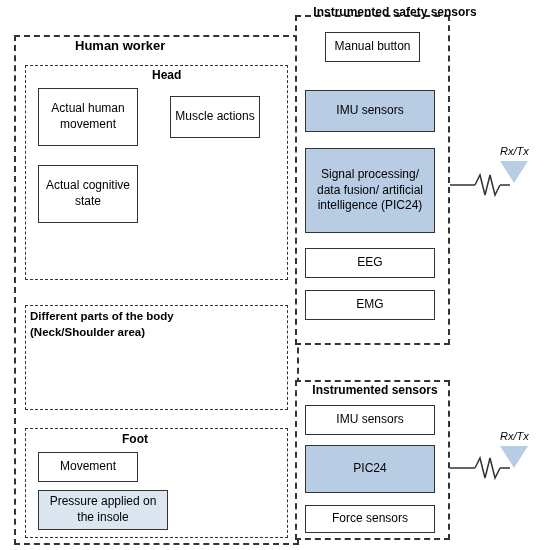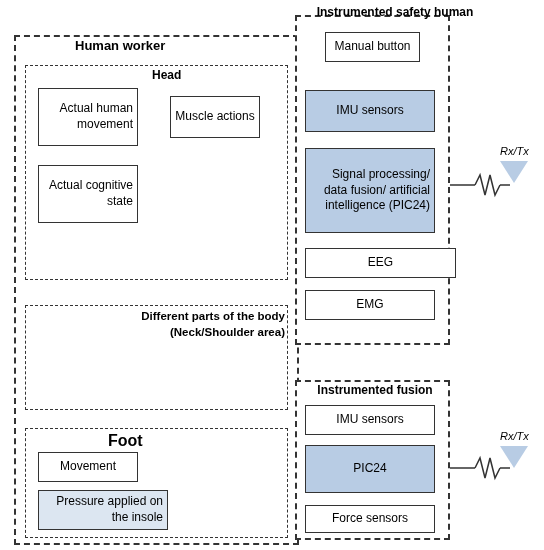--- a/index.html
+++ b/index.html
@@ -19,21 +19,21 @@
       height: 550px;
     }
 
     
     .box {
       position: absolute;
       border: 1.5px solid #333;
       display: flex;
       align-items: center;
       justify-content: center;
-      text-align: right;
+      text-align: center;
       background: #fff;
       padding: 4px;
       line-height: 1.3;
     }
 
     .box.dashed {
       border-style: dashed;
     }
 
     .box.blue-fill {
@@ -144,64 +144,64 @@
   <div class="box" style="left:170px; top:96px; width:90px; height:42px;">
     <span>Muscle actions</span>
   </div>
 
   <div class="box" style="left:38px; top:165px; width:100px; height:58px;">
     <span>Actual cognitive state</span>
   </div>
 
   <div class="box dashed" style="left:25px; top:305px; width:263px; height:105px; border-width:1.5px;">
   </div>
-  <div class="section-label" style="left:30px; top:308px; font-size:11.5px; font-weight:bold; width:255px; text-align:right; line-height:1.4;">
+  <div class="section-label" style="left:30px; top:308px; font-size:11.5px; font-weight:bold; width:255px; text-align:left; line-height:1.4;">
     <span>Different parts of the body<br>(Neck/Shoulder area)</span>
   </div>
 
 
   <div class="box dashed" style="left:25px; top:428px; width:263px; height:110px; border-width:1.5px;">
   </div>
-  <div class="section-label" style="left:108px; top:432px; font-size:16px;">Foot</div>
+  <div class="section-label" style="left:122px; top:432px; font-size:12px;">Foot</div>
 
   <div class="box" style="left:38px; top:452px; width:100px; height:30px;">
     <span>Movement</span>
   </div>
 
   <div class="box light-blue-fill" style="left:38px; top:490px; width:130px; height:40px;">
     <span>Pressure applied on the insole</span>
   </div>
 
   <div class="box dashed" style="left:295px; top:15px; width:155px; height:330px; border-width:2px;">
   </div>
-  <div class="section-label" style="left:295px; top:5px; font-size:12px; width:200px; text-align:center;">Instrumented safety human</div>
+  <div class="section-label" style="left:295px; top:5px; font-size:12px; width:200px; text-align:center;">Instrumented safety sensors</div>
 
   <div class="box" style="left:325px; top:32px; width:95px; height:30px;">
     <span>Manual button</span>
   </div>
 
   <div class="box blue-fill" style="left:305px; top:90px; width:130px; height:42px;">
     <span>IMU sensors</span>
   </div>
 
   <div class="box blue-fill" style="left:305px; top:148px; width:130px; height:85px;">
     <span>Signal processing/ data fusion/ artificial intelligence (PIC24)</span>
   </div>
 
-  <div class="box" style="left:305px; top:248px; width:151px; height:30px;">
+  <div class="box" style="left:305px; top:248px; width:130px; height:30px;">
     <span>EEG</span>
   </div>
 
   <div class="box" style="left:305px; top:290px; width:130px; height:30px;">
     <span>EMG</span>
   </div>
 
   <div class="box dashed" style="left:295px; top:380px; width:155px; height:160px; border-width:2px;">
   </div>
-  <div class="section-label" style="left:305px; top:383px; font-size:12px; width:140px; text-align:center;">Instrumented fusion</div>
+  <div class="section-label" style="left:305px; top:383px; font-size:12px; width:140px; text-align:center;">Instrumented sensors</div>
 
   <div class="box" style="left:305px; top:405px; width:130px; height:30px;">
     <span>IMU sensors</span>
   </div>
 
   <div class="box blue-fill" style="left:305px; top:445px; width:130px; height:48px;">
     <span>PIC24</span>
   </div>
 
   <div class="box" style="left:305px; top:505px; width:130px; height:28px;">

